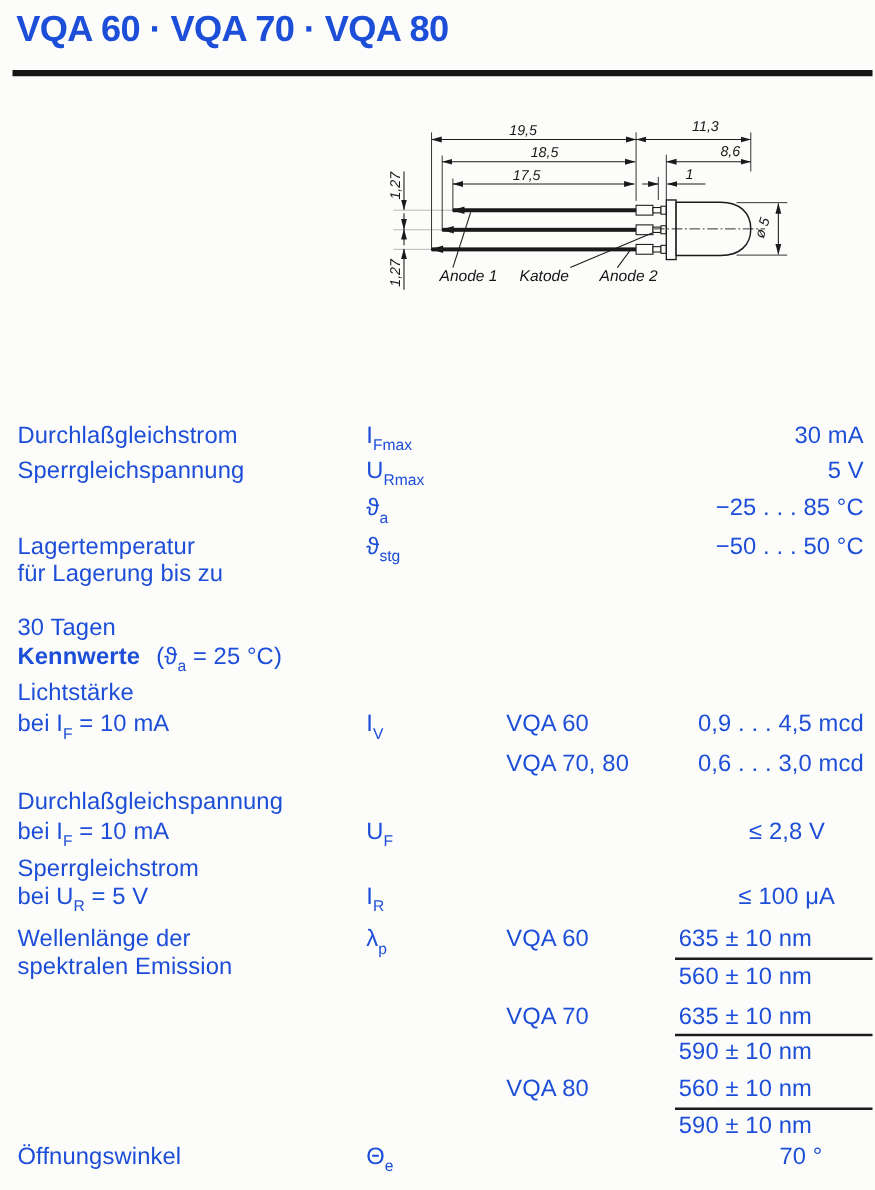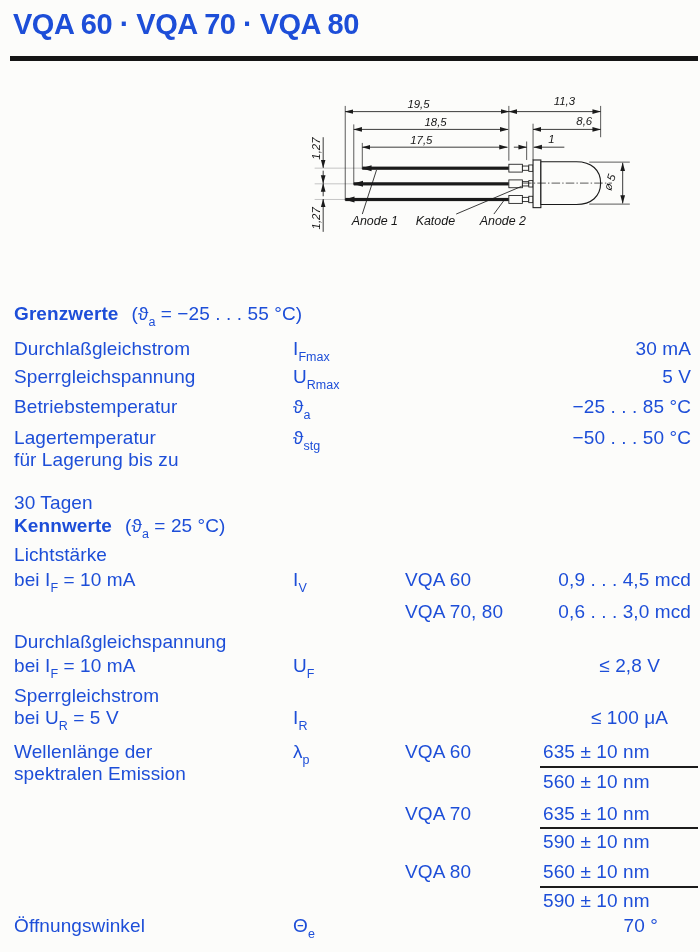--- a/index.html
+++ b/index.html
@@ -119,33 +119,29 @@
     <text class="dim" x="583" y="166" text-anchor="middle">1</text>
     <text class="dim" x="257" y="174" text-anchor="middle" transform="rotate(-90 257 174)">1,27</text>
     <text class="dim" x="257" y="272" text-anchor="middle" transform="rotate(-90 257 272)">1,27</text>
     <text class="dim" x="670" y="223" text-anchor="middle" transform="rotate(-72 670 223)">ø 5</text>
 
     <text class="pinlabel" x="302" y="281">Anode 1</text>
     <text class="pinlabel" x="392" y="281">Katode</text>
     <text class="pinlabel" x="482" y="281">Anode 2</text>
   </svg>
 
-  <div class="abs txt lbl" style="top:303px;">
-    <span class="bold">Grenzwerte</span><span class="cond"><span>(ϑ</span><sub>a</sub><span> = −25 . . . 55 °C)</span></span>
-  </div>
 
   <div class="abs txt lbl" style="top:338px;">Durchlaßgleichstrom</div>
   <div class="abs txt sym" style="top:338px;"><span>I</span><sub>Fmax</sub></div>
   <div class="abs txt val" style="top:338px;">30 mA</div>
 
   <div class="abs txt lbl" style="top:366px;">Sperrgleichspannung</div>
   <div class="abs txt sym" style="top:366px;"><span>U</span><sub>Rmax</sub></div>
   <div class="abs txt val" style="top:366px;">5 V</div>
 
-  <div class="abs txt lbl" style="top:396px;">Betriebstemperatur</div>
   <div class="abs txt sym" style="top:396px;"><span>ϑ</span><sub>a</sub></div>
   <div class="abs txt val" style="top:396px;">−25 . . . 85 °C</div>
 
   <div class="abs txt lbl" style="top:427px;">Lagertemperatur</div>
   <div class="abs txt sym" style="top:427px;"><span>ϑ</span><sub>stg</sub></div>
   <div class="abs txt val" style="top:427px;">−50 . . . 50 °C</div>
   <div class="abs txt lbl" style="top:449px;">für Lagerung bis zu</div>
   <div class="abs txt lbl" style="top:472px;margin-top:20px;">30 Tagen</div>
 
   <div class="abs txt lbl" style="top:515px;">

